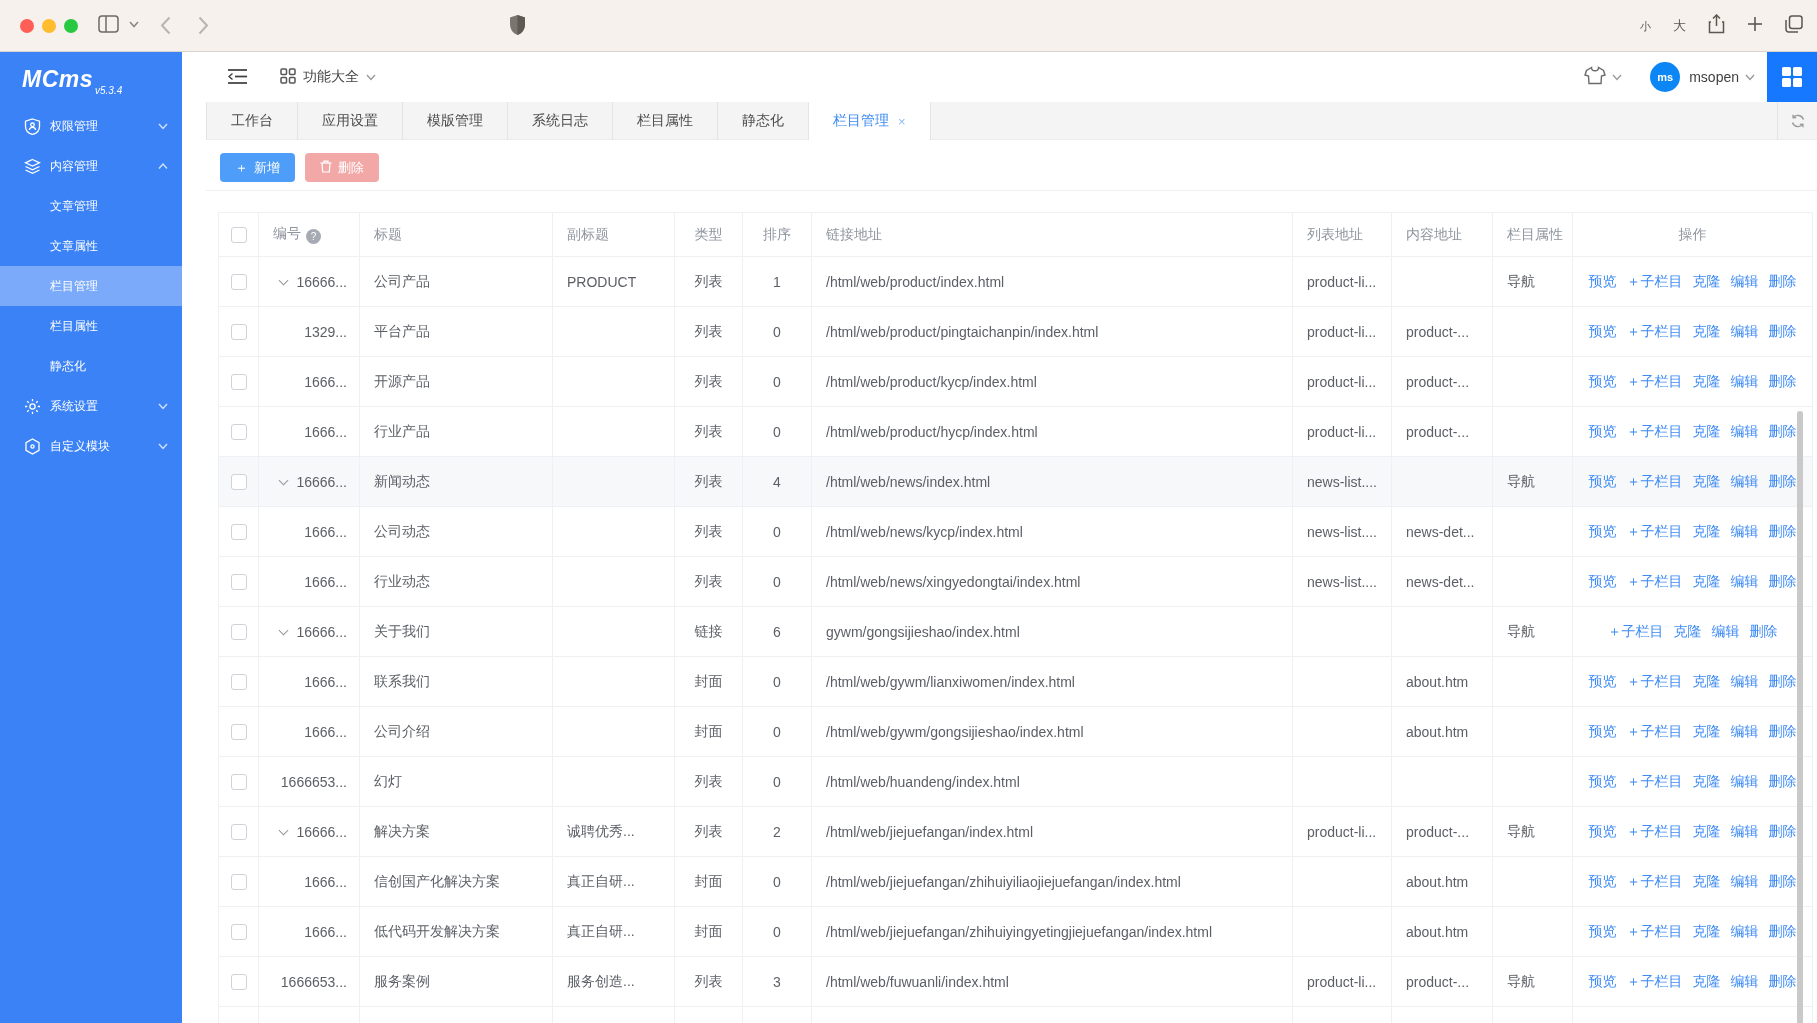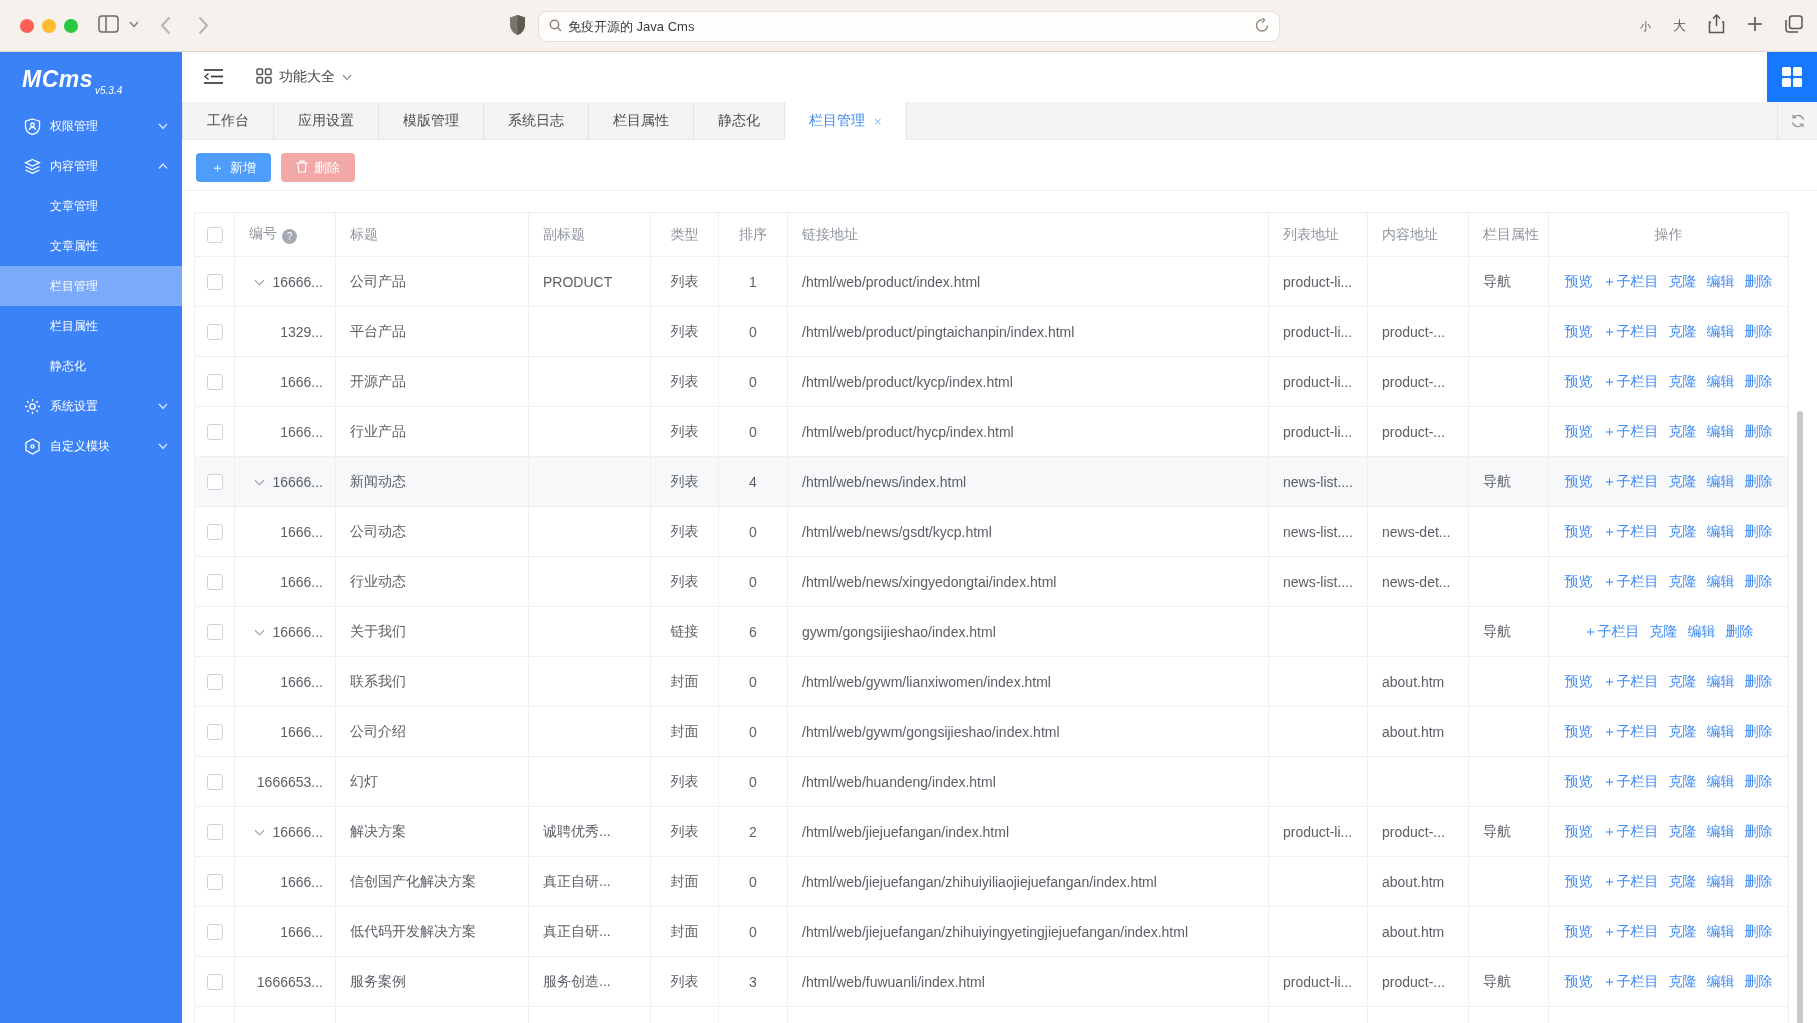--- a/index.html
+++ b/index.html
@@ -30,21 +30,21 @@
   .logo .brand { font-size:23px; font-weight:bold; font-style:italic; letter-spacing:.5px; }
   .logo .ver { font-size:10px; font-style:italic; margin-left:2px; margin-top:23px; }
   .nav-item { height:40px; display:flex; align-items:center; padding-left:24px; position:relative;
     font-size:12px; cursor:pointer;text-align:center; }
   .nav-item .ic { width:17px; height:17px; margin-right:9px; display:inline-flex; }
   .nav-item .chev { position:absolute; right:14px; }
   .nav-item.sub { padding-left:50px; }
   .nav-item.active { background:rgba(255,255,255,.32); }
 
   
-  .main { position:absolute; left:182px; top:52px; right:0; bottom:0; background:#fff; }
+  .main { position:absolute; left:182px; top:52px; right:0; bottom:0; background:#fff;padding-left:24px; }
   .app-header { height:50px; position:relative; background:#fff; }
   .fold-ic { position:absolute; left:22px; top:16px; color:#3c3c3c; }
   .func-menu { position:absolute; left:74px; top:0; height:50px; display:flex; align-items:center; gap:7px;
     color:#454545; font-size:14px; }
   .hdr-right { position:absolute; right:62px; top:0; height:50px; display:flex; align-items:center; }
   .avatar { width:30px; height:30px; border-radius:50%; background:#0c86f5; color:#fff; font-size:11px;
     font-weight:bold; display:flex; align-items:center; justify-content:center; }
   .username { font-size:14px; color:#3f3f3f; margin:0 6px 0 9px; }
   .corner-btn { position:absolute; right:0; top:0; width:50px; height:50px; background:#1677ff;
     display:flex; align-items:center; justify-content:center; }
@@ -118,35 +118,20 @@
       </svg>
   </span>
 
   <span class="chrome-ic" style="left:509px;top:14px;">
     <svg width="17" height="22" viewBox="0 0 17 22">
         <path d="M8.5 1 L16 3.5 V10 C16 16 12.5 19.5 8.5 21 C4.5 19.5 1 16 1 10 V3.5 Z" fill="#7a756e"></path>
         <path d="M8.5 1 L16 3.5 V10 C16 16 12.5 19.5 8.5 21 Z" fill="#5e5952"></path>
       </svg>
   </span>
 
-  <div class="urlbar">
-    <span class="mag">
-      <svg width="13" height="13" viewBox="0 0 13 13" fill="none" stroke="#8d887f" stroke-width="1.5">
-          <circle cx="5.5" cy="5.5" r="4.2"></circle>
-          <line x1="8.8" y1="8.8" x2="12" y2="12"></line>
-        </svg>
-    </span>
-    <span>免疫开源的 Java Cms</span>
-    <span class="reload">
-      <svg width="14" height="15" viewBox="0 0 14 15" fill="none" stroke="#8d887f" stroke-width="1.4">
-          <path d="M12.5 7.5 A5.5 5.5 0 1 1 7 2"></path>
-          <polyline points="7,-0.5 9.5,2 7,4.5" transform="translate(0,0)"></polyline>
-        </svg>
-    </span>
-  </div>
 
   <div class="chrome-right">
     <span class="zoomtxt small">小</span>
     <span class="zoomtxt">大</span>
     <span>
       <svg width="17" height="20" viewBox="0 0 17 20" fill="none" stroke="#5c574f" stroke-width="1.5">
           <path d="M3 8 H1.5 V18.5 H15.5 V8 H14"></path>
           <line x1="8.5" y1="1.5" x2="8.5" y2="12"></line>
           <polyline points="5,4.5 8.5,1 12,4.5"></polyline>
         </svg>
@@ -259,20 +244,35 @@
             <rect x="1" y="9.5" width="5.5" height="5.5" rx="1"></rect>
             <rect x="9.5" y="9.5" width="5.5" height="5.5" rx="1"></rect>
           </svg>
       </span>
       <span>功能大全</span>
       <svg width="10" height="7" viewBox="0 0 10 7" fill="none" stroke="#9a9a9a" stroke-width="1.4">
           <polyline points="1,1 5,5.5 9,1"></polyline>
         </svg>
     </div>
 
+    <div class="hdr-right">
+      <span style="margin-right:6px;">
+        <svg width="22" height="19" viewBox="0 0 22 19" fill="none" stroke="#6b6b6b" stroke-width="1.4">
+            <path d="M7.5 1.5 L2.5 4.5 L1 9 L4.5 10 L5 17.5 H17 L17.5 10 L21 9 L19.5 4.5 L14.5 1.5 C14.5 3.5 12.8 4.8 11 4.8 C9.2 4.8 7.5 3.5 7.5 1.5 Z"></path>
+          </svg>
+      </span>
+      <svg width="10" height="7" viewBox="0 0 10 7" fill="none" stroke="#9a9a9a" stroke-width="1.4" style="margin-right:28px;">
+          <polyline points="1,1 5,5.5 9,1"></polyline>
+        </svg>
+      <span class="avatar">ms</span>
+      <span class="username">msopen</span>
+      <svg width="10" height="7" viewBox="0 0 10 7" fill="none" stroke="#9a9a9a" stroke-width="1.4">
+          <polyline points="1,1 5,5.5 9,1"></polyline>
+        </svg>
+    </div>
 
     <div class="corner-btn">
       <svg width="22" height="22" viewBox="0 0 22 22">
           <rect x="1" y="1" width="9" height="9" rx="1.5" fill="#fff"></rect>
           <rect x="12" y="1" width="9" height="9" rx="1.5" fill="#fff"></rect>
           <rect x="1" y="12" width="9" height="9" rx="1.5" fill="#fff"></rect>
           <rect x="12" y="12" width="9" height="9" rx="1.5" fill="#fff"></rect>
         </svg>
     </div>
   </div>
@@ -426,21 +426,21 @@
             <td class="al">导航</td>
             <td class="ac ops"><a>预览</a><a>＋子栏目</a><a>克隆</a><a>编辑</a><a>删除</a></td>
           </tr>
           <tr>
             <td class="ac"><span class="chk"></span></td>
             <td class="ar"><span>1666...</span></td>
             <td class="al">公司动态</td>
             <td class="al"></td>
             <td class="ac">列表</td>
             <td class="ac">0</td>
-            <td class="al">/html/web/news/gsdt/kycp.html</td>
+            <td class="al">/html/web/news/kycp/index.html</td>
             <td class="al">news-list....</td>
             <td class="al">news-det...</td>
             <td class="al"></td>
             <td class="ac ops"><a>预览</a><a>＋子栏目</a><a>克隆</a><a>编辑</a><a>删除</a></td>
           </tr>
           <tr>
             <td class="ac"><span class="chk"></span></td>
             <td class="ar"><span>1666...</span></td>
             <td class="al">行业动态</td>
             <td class="al"></td>

